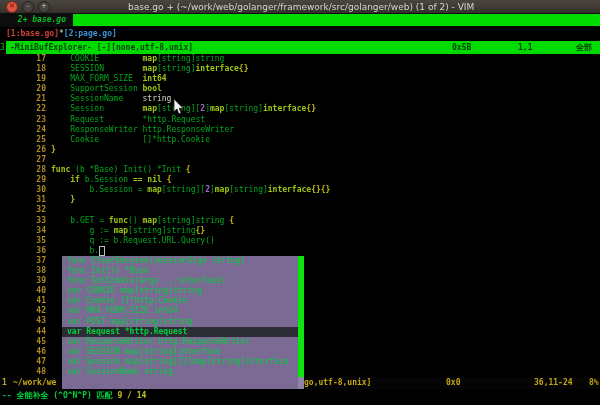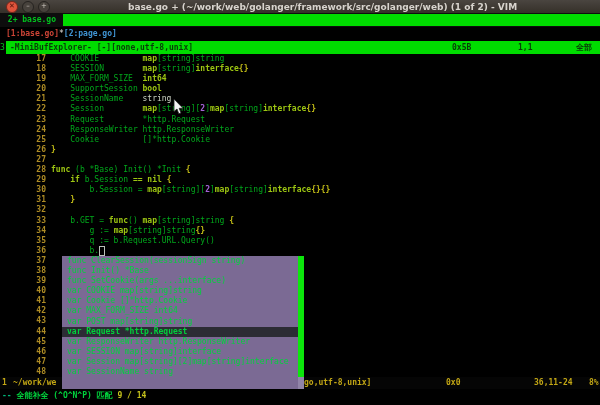--- a/index.html
+++ b/index.html
@@ -7,24 +7,24 @@
           font-family:"DejaVu Sans Mono",monospace;font-size:8px;}
   
   .titlebar{position:absolute;left:0;top:0;width:600px;height:13px;
             background:linear-gradient(#4a4540,#353029);display:flex;align-items:center;}
   .winbtns{display:flex;gap:4px;margin-left:6px;}
   .wbtn{width:10px;height:10px;border-radius:50%;font-size:7px;line-height:9px;text-align:center;
         font-family:"DejaVu Sans",sans-serif;}
   .wbtn.close{background:#e0543c;border:1px solid #77261a;color:#58140a;}
   .wbtn.min,.wbtn.max{background:#47423c;border:1px solid #262320;color:#cfc9c2;}
   .title-text{margin-left:78px;color:#d8d4ce;font-family:"DejaVu Sans",sans-serif;
-              font-size:9px;font-weight:bold;white-space:pre;}
+              font-size:9px;font-weight:normal;white-space:pre;}
   
   .tabline{position:absolute;left:0;top:13px;width:600px;height:14px;background:#0d0d0d;display:flex;}
-  .tab-label{color:#00c41e;font-weight:bold;line-height:14px;white-space:pre;padding-left:3px;}
+  .tab-label{color:#00c41e;font-weight:bold;line-height:14px;white-space:pre;padding-left:13px;font-style:italic;}
   .tab-fill{flex:1;background:#00dc00;margin:1px 0 1px 2px;}
   
   .bufline{position:absolute;left:0;top:27px;width:600px;height:14px;background:#000;
            line-height:14px;white-space:pre;padding-left:6px;}
   .c-red{color:#cd4436;font-weight:bold;}
   .c-white{color:#e5e0da;}
   .c-blue{color:#4095d5;font-weight:bold;}
   
   .status-top{position:absolute;left:0;top:41px;width:600px;height:13px;background:#00dc00;}
   .status-top .bufnum{position:absolute;left:0;top:0;width:6px;height:13px;background:#000;

